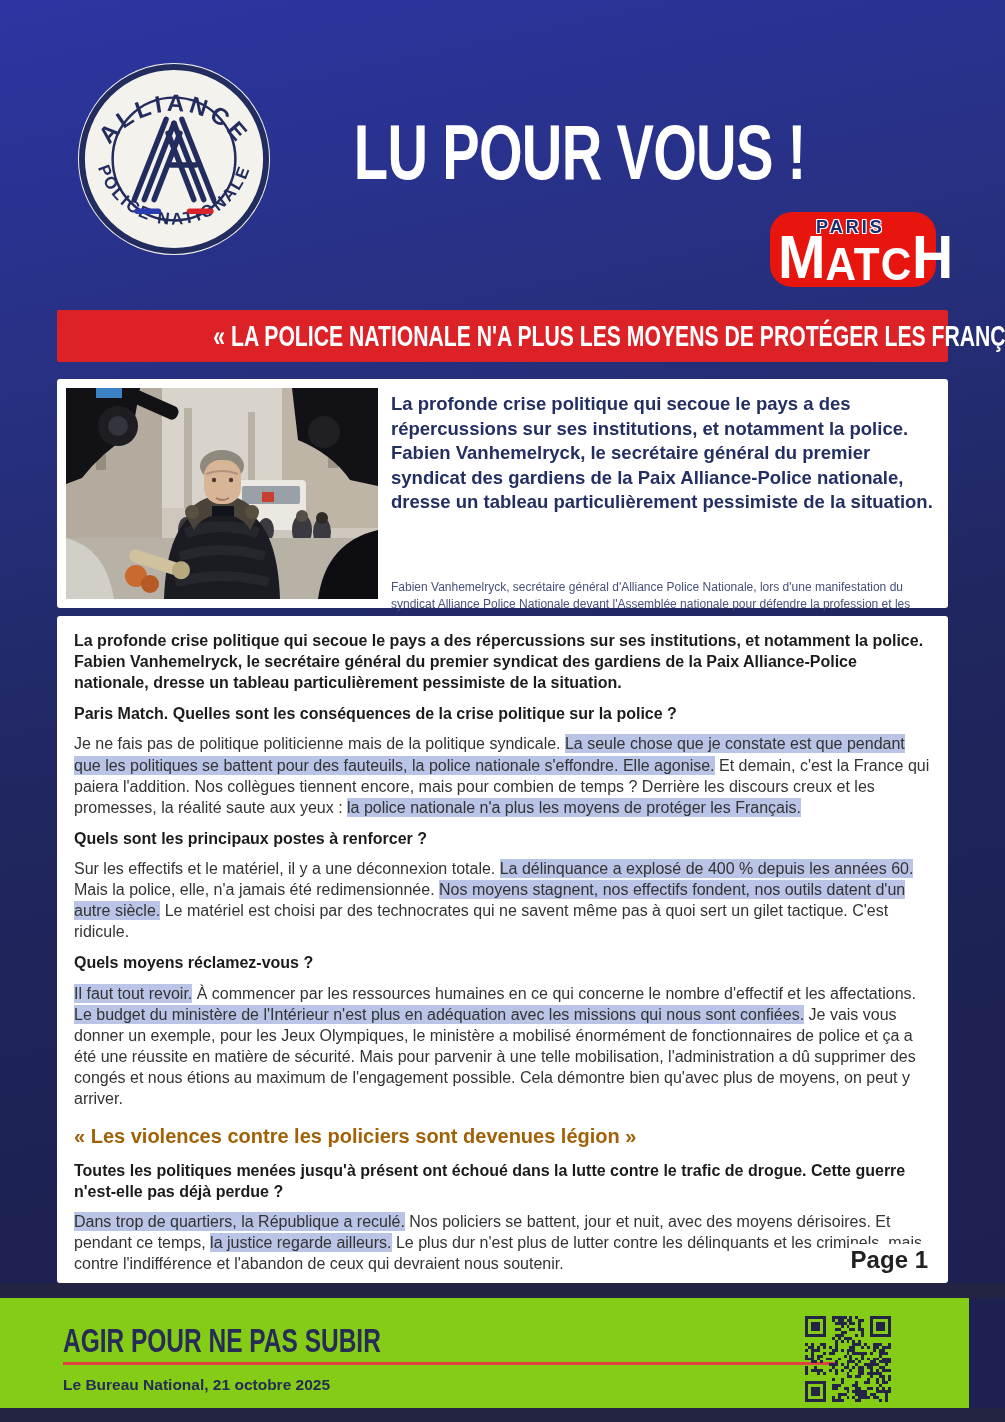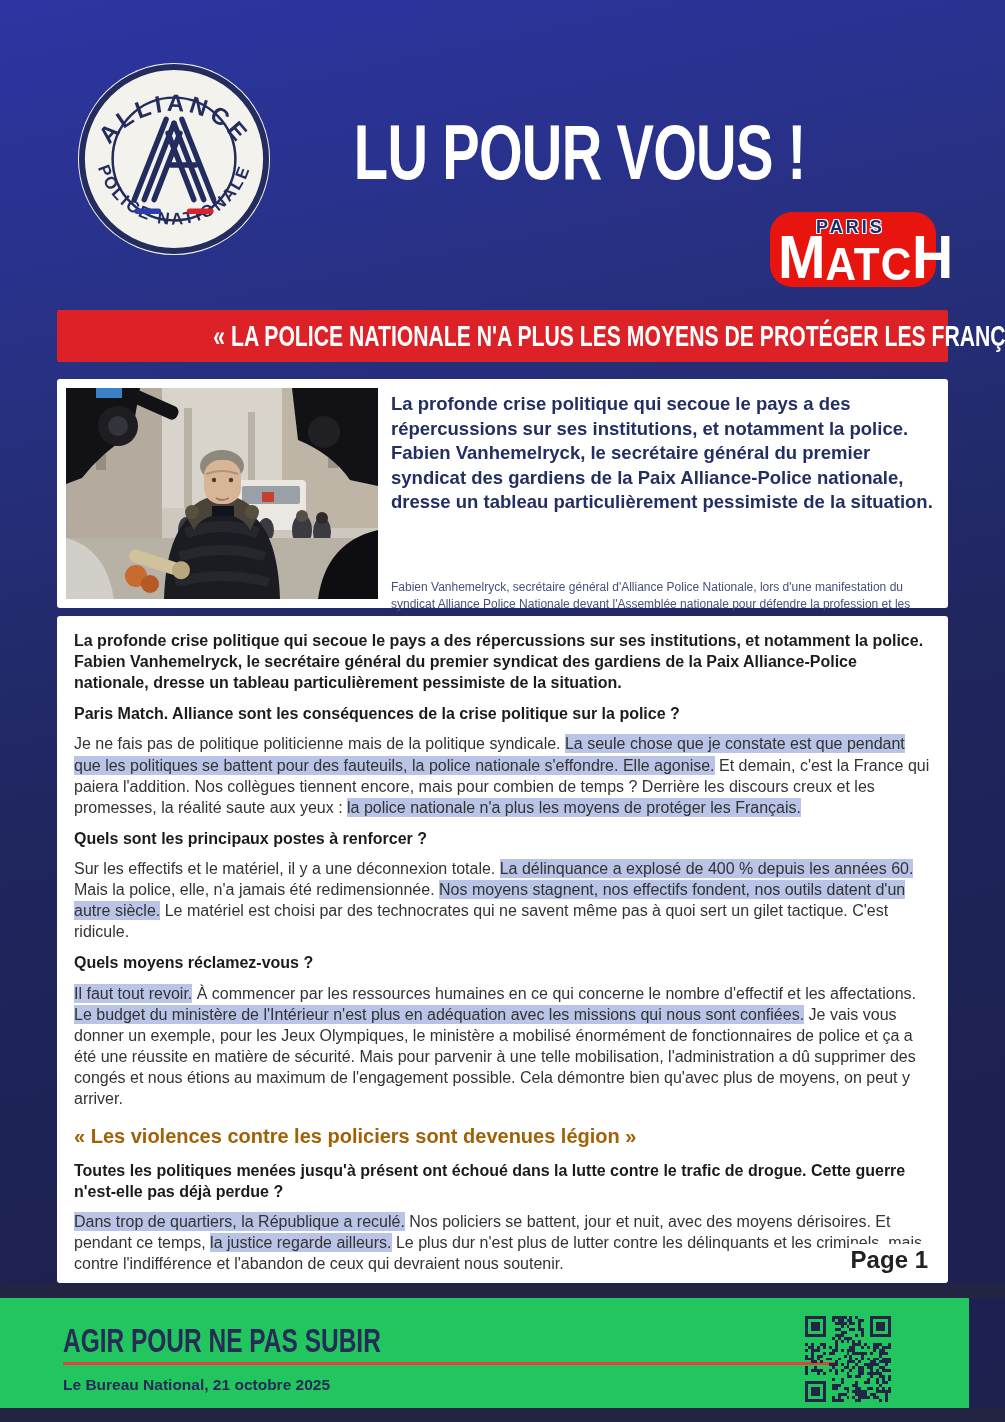--- a/index.html
+++ b/index.html
@@ -61,21 +61,21 @@
   }
   .article-card .lead { font-weight:bold; color:#1c1c1c; }
   .article-card .question { font-weight:bold; color:#1b1b1b; margin-top:10px; }
   .article-card .subheading { font-weight:bold; color:#a16207; font-size:20px; margin-top:14px; }
   .article-card .answer { margin-top:9px; }
   .hl { background:#b9c4e7; padding:1px 0; box-decoration-break:clone; -webkit-box-decoration-break:clone; }
   .page-label { position:absolute; right:20px; bottom:7px; font-weight:bold; font-size:24px; color:#222222; background:#fff; }
 
   
   .mid-band { left:0; top:1283px; width:1005px; height:15px; background:#232342; }
-  .footer { left:0; top:1298px; width:969px; height:110px; background:#22c55e; }
+  .footer { left:0; top:1298px; width:969px; height:110px; background:#84cc16; }
   .slogan-wrap { position:absolute; left:63px; top:22px; height:40px; display:flex; align-items:center; }
   .slogan-wrap span{
     font-size:34px; font-weight:bold; color:#262c55; white-space:nowrap;
     transform:scaleX(.72); transform-origin:left center; letter-spacing:0;
   }
   .red-line { position:absolute; left:63px; top:64px; width:775px; height:3px; background:#e2423d; }
   .byline { position:absolute; left:63px; top:78px; font-size:15.5px; font-weight:bold; color:#262c55; }
   .qr { position:absolute; left:805px; top:18px; width:86px; height:86px; }
   .bottom-bar { left:0; top:1408px; width:1005px; height:14px; background:#232342; }
 </style>
@@ -197,21 +197,21 @@
       <rect x="30" y="0" width="26" height="10" fill="#3b82c4"></rect>
     </svg>
   </div>
   <div class="lead-text">La profonde crise politique qui secoue le pays a des répercussions sur ses institutions, et notamment la police. Fabien Vanhemelryck, le secrétaire général du premier syndicat des gardiens de la Paix Alliance-Police nationale, dresse un tableau particulièrement pessimiste de la situation.</div>
   <div class="lead-caption">Fabien Vanhemelryck, secrétaire général d'Alliance Police Nationale, lors d'une manifestation du syndicat Alliance Police Nationale devant l'Assemblée nationale pour défendre la profession et les moyens policiers pour le budget 2025, à Paris, le 4 février 2025</div>
 </div>
 
 <div class="abs article-card">
   <div>
       <div class="lead">La profonde crise politique qui secoue le pays a des répercussions sur ses institutions, et notamment la police. Fabien Vanhemelryck, le secrétaire général du premier syndicat des gardiens de la Paix Alliance-Police nationale, dresse un tableau particulièrement pessimiste de la situation.</div>
-      <div class="question">Paris Match. Alliance sont les conséquences de la crise politique sur la police ?</div>
+      <div class="question">Paris Match. Quelles sont les conséquences de la crise politique sur la police ?</div>
       <p class="answer"><span>Je ne fais pas de politique politicienne mais de la politique syndicale. </span><span class="hl">La seule chose que je constate est que pendant que les politiques se battent pour des fauteuils, la police nationale s'effondre. Elle agonise.</span><span> Et demain, c'est la France qui paiera l'addition. Nos collègues tiennent encore, mais pour combien de temps ? Derrière les discours creux et les promesses, la réalité saute aux yeux : </span><span class="hl">la police nationale n'a plus les moyens de protéger les Français.</span></p>
       <div class="question">Quels sont les principaux postes à renforcer ?</div>
       <p class="answer"><span>Sur les effectifs et le matériel, il y a une déconnexion totale. </span><span class="hl">La délinquance a explosé de 400 % depuis les années 60.</span><span> Mais la police, elle, n'a jamais été redimensionnée. </span><span class="hl">Nos moyens stagnent, nos effectifs fondent, nos outils datent d'un autre siècle.</span><span> Le matériel est choisi par des technocrates qui ne savent même pas à quoi sert un gilet tactique. C'est ridicule.</span></p>
       <div class="question">Quels moyens réclamez-vous ?</div>
       <p class="answer"><span class="hl">Il faut tout revoir.</span><span> À commencer par les ressources humaines en ce qui concerne le nombre d'effectif et les affectations. </span><span class="hl">Le budget du ministère de l'Intérieur n'est plus en adéquation avec les missions qui nous sont confiées.</span><span> Je vais vous donner un exemple, pour les Jeux Olympiques, le ministère a mobilisé énormément de fonctionnaires de police et ça a été une réussite en matière de sécurité. Mais pour parvenir à une telle mobilisation, l'administration a dû supprimer des congés et nous étions au maximum de l'engagement possible. Cela démontre bien qu'avec plus de moyens, on peut y arriver.</span></p>
       <div class="subheading">« Les violences contre les policiers sont devenues légion »</div>
       <div class="question">Toutes les politiques menées jusqu'à présent ont échoué dans la lutte contre le trafic de drogue. Cette guerre n'est-elle pas déjà perdue ?</div>
       <p class="answer"><span class="hl">Dans trop de quartiers, la République a reculé.</span><span> Nos policiers se battent, jour et nuit, avec des moyens dérisoires. Et pendant ce temps, </span><span class="hl">la justice regarde ailleurs.</span><span> Le plus dur n'est plus de lutter contre les délinquants et les criminels, mais contre l'indifférence et l'abandon de ceux qui devraient nous soutenir.</span></p>
     </div>
   <div class="page-label">Page 1</div>

